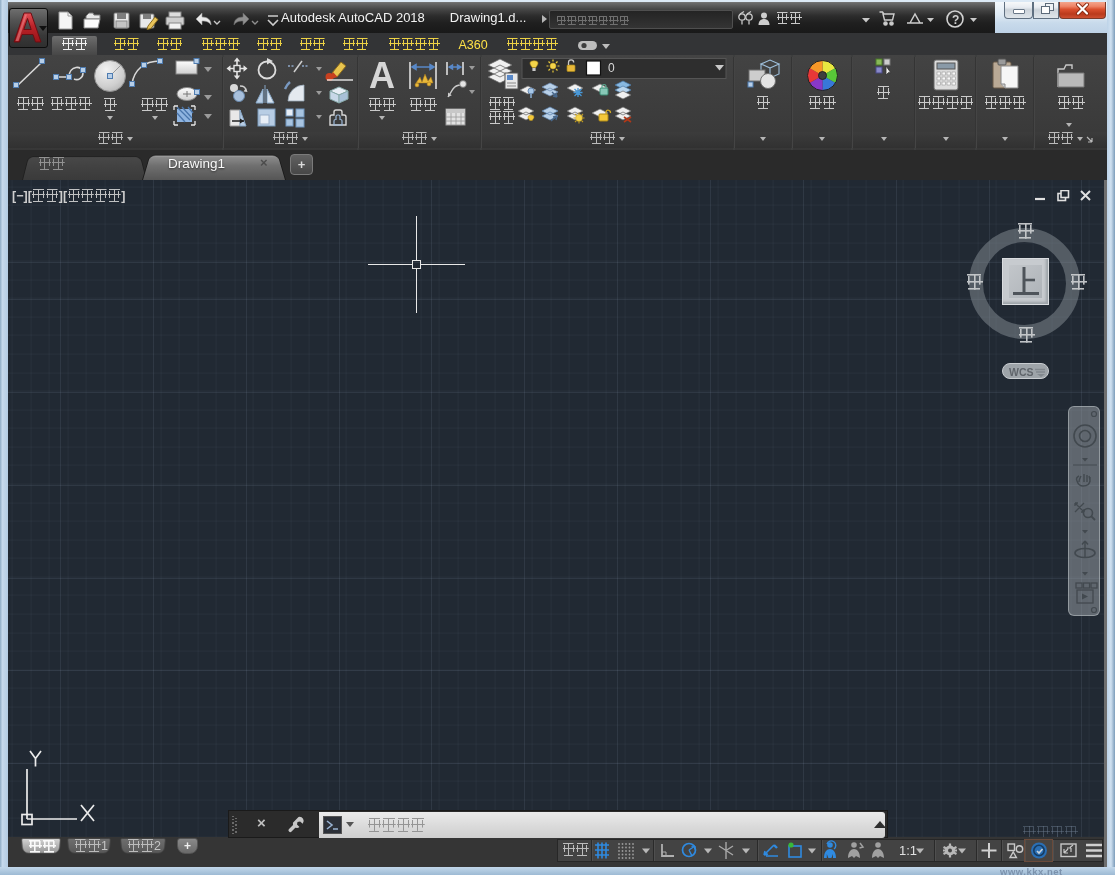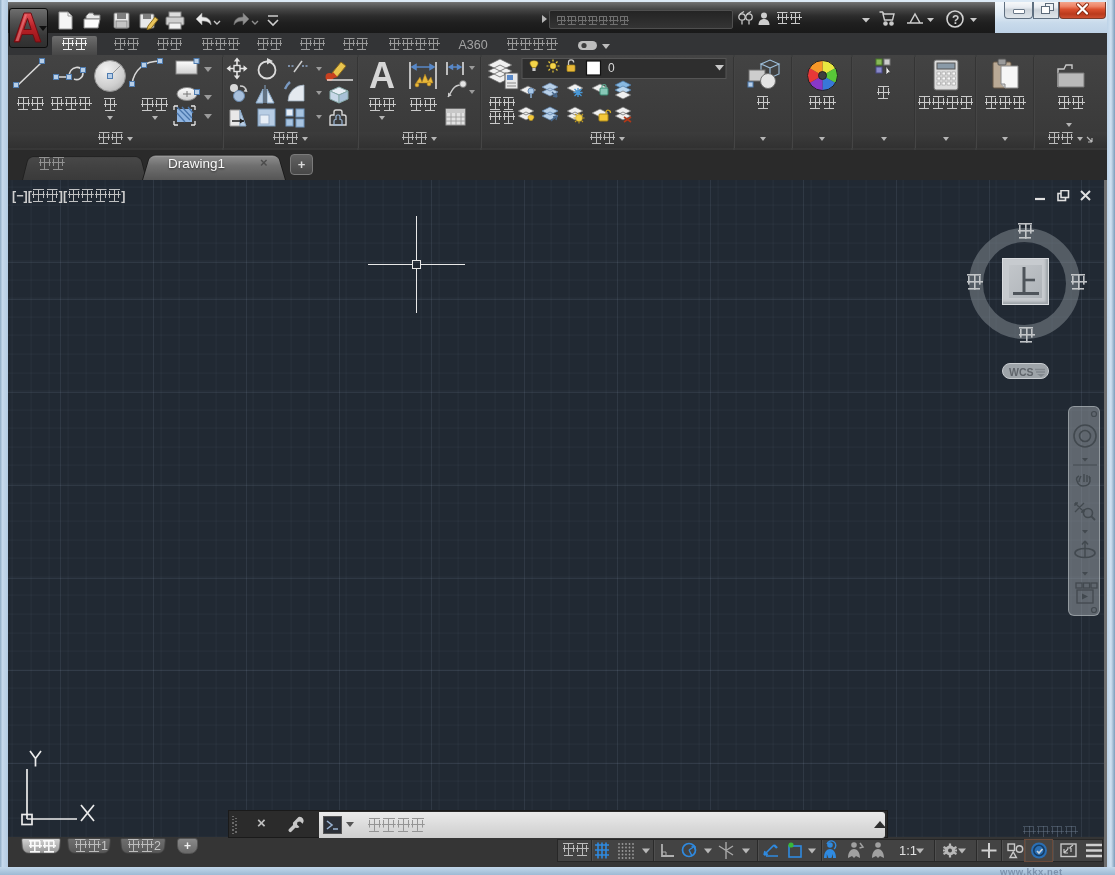--- a/index.html
+++ b/index.html
@@ -23,21 +23,21 @@
 
 #brd-top{left:0;top:0;width:1115px;height:2px;background:#dce9f5}
 #brd-left{left:0;top:0;width:8px;height:875px;background:linear-gradient(90deg,#8eabc4,#c6d9ec 30%,#b3cbe2)}
 #brd-right{left:1107px;top:0;width:8px;height:875px;background:linear-gradient(90deg,#bdd3e8,#cfe0f0 50%,#7c9cba)}
 #brd-bot{left:0;top:867px;width:1115px;height:8px;background:linear-gradient(#c2d7ea,#9dbad4)}
 
 #titlebar{left:8px;top:0;width:1099px;height:33px;background:linear-gradient(#9a9a9a 0,#6a6a6a 3px,#474747 9px,#2c2c2c 16px,#1f1f1f 23px,#191919 33px)}
 #glass{left:995px;top:0;width:112px;height:33px;background:linear-gradient(#f7fafd,#dfeaf4 45%,#c8daeb 70%,#bed2e6)}
 
 #tabrow{left:8px;top:33px;width:1099px;height:22px;background:#333436}
-.rtab{position:absolute;top:3px;height:19px;line-height:19px;text-align:center;font-size:12px;color:#a3a3a3}
+.rtab{position:absolute;top:3px;height:19px;line-height:19px;text-align:center;font-size:12px;color:#fde047}
 .rtab.act{background:linear-gradient(#6e6e6e,#555 60%,#474747);color:#fff;border-radius:2px 2px 0 0}
 
 #ribbon{left:8px;top:55px;width:1099px;height:95px;background:#3d3e3e}
 #ribbon .panel{position:absolute;top:0;height:95px;background:linear-gradient(#434343,#3a3a3a 80%,#373737)}
 #ribbon .panel .band{position:absolute;left:0;bottom:2px;width:100%;height:16px;background:linear-gradient(#3c3c3c,#313131);color:#c6c6c6;font-size:12px;text-align:center;line-height:15px}
 #ribbon .sep{position:absolute;top:2px;width:2px;height:91px;background:linear-gradient(90deg,#2c2c2c,#4d4d4d)}
 .dar{display:inline-block;width:0;height:0;border-left:3.5px solid transparent;border-right:3.5px solid transparent;border-top:4px solid #b5b5b5;vertical-align:2px}
 .lbl{position:absolute;color:#d6d6d6;font-size:12px;text-align:center;line-height:13px}
 
 #filetabs{left:8px;top:150px;width:1099px;height:30px;background:#2a2a2a}
@@ -95,20 +95,21 @@
       <rect x="113" y="13" width="12" height="6" fill="#f2f2f2" stroke="#888"></rect>
 
   <path d="M140 9 l6 -6 v4 c6 0 9 3 9 8 c-2 -3 -4 -4 -9 -4 v4 z" fill="#e9e9e9" stroke="#9a9a9a" stroke-width=".6"></path>
   <path d="M158 11 l3 3 l3 -3" fill="none" stroke="#c9c9c9" stroke-width="1.4"></path>
 
   <path d="M193 9 l-6 -6 v4 c-6 0 -9 3 -9 8 c2 -3 4 -4 9 -4 v4 z" fill="#8f8f8f" stroke="#6a6a6a" stroke-width=".6"></path>
   <path d="M196 11 l3 3 l3 -3" fill="none" stroke="#8f8f8f" stroke-width="1.4"></path>
 
   <path d="M212 6 h10 M212 10 l5 5 l5 -5" fill="none" stroke="#cdcdcd" stroke-width="1.6"></path>
  </svg>
+ <div class="ab" style="left:281px;top:10px;width:260px;height:16px;color:#f2f2f2;font-size:13px;white-space:nowrap">Autodesk AutoCAD 2018<span style="display:inline-block;width:25px"></span>Drawing1.d...</div>
  <div class="ab" style="left:542px;top:15px;width:0;height:0;border-top:4px solid transparent;border-bottom:4px solid transparent;border-left:5px solid #b5b5b5"></div>
 
  <div class="ab" style="left:549px;top:10px;width:184px;height:19px;background:linear-gradient(#242424,#343434);border:1px solid #4f4f4f;border-radius:2px;color:#767676;font-size:9.5px;font-style:italic;line-height:19px;padding-left:6px"><span class="zh"></span><span class="zh"></span><span class="zh"></span><span class="zh"></span><span class="zh"></span><span class="zh"></span><span class="zh"></span></div>
 
  <svg class="ab" style="left:737px;top:9px" width="250" height="22" viewBox="0 0 250 22">
   <g stroke="#c9c9c9" fill="none" stroke-width="1.3">
    <circle cx="5" cy="8" r="3.2"></circle>
         <circle cx="12" cy="8" r="3.2"></circle>
         <path d="M3 5 l4 -2.5 M10 5 l4 -2.5 M5 11.5 v4 M12 11.5 v4"></path>
   </g>

